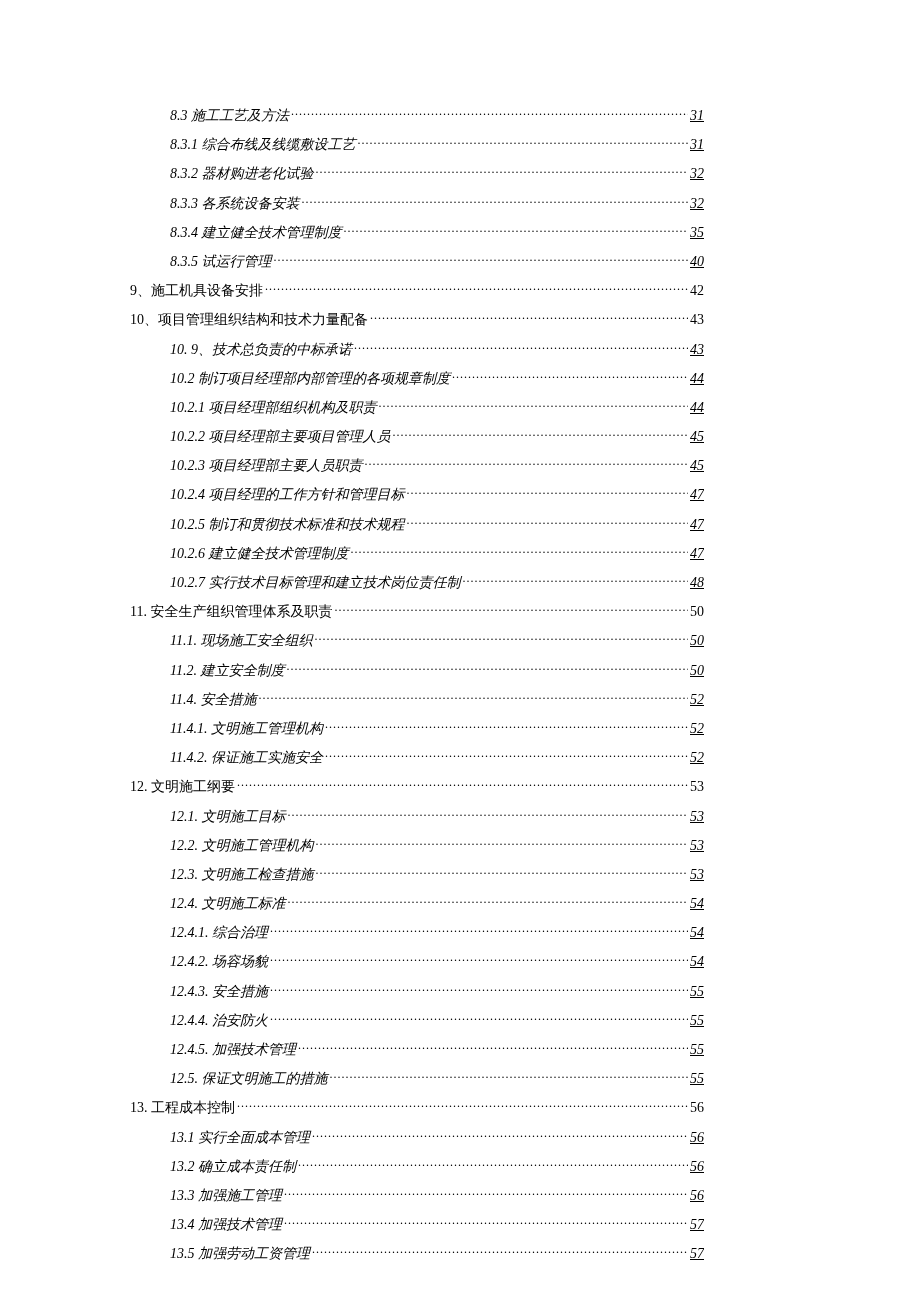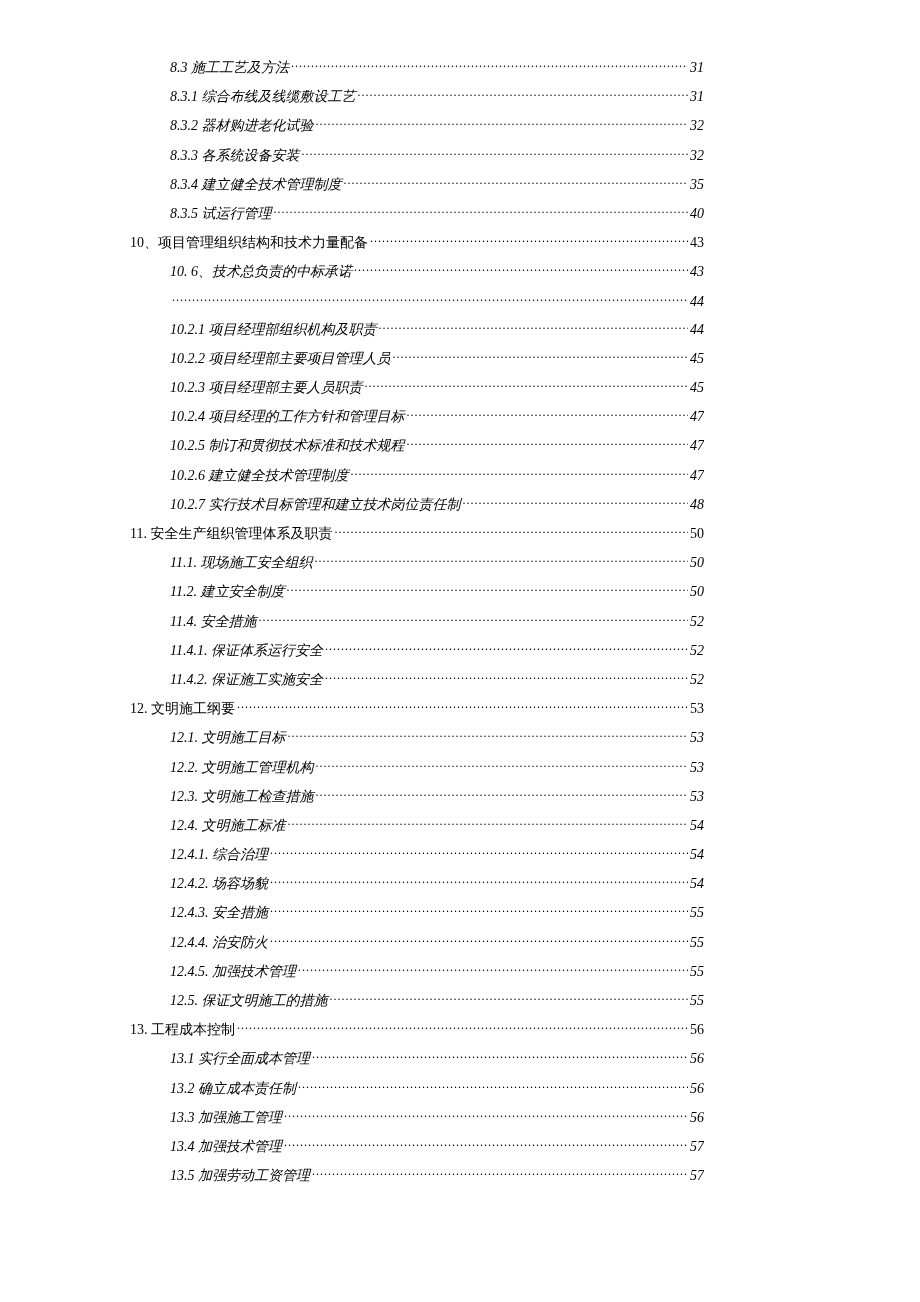--- a/index.html
+++ b/index.html
@@ -7,21 +7,21 @@
     margin: 0;
     padding: 0;
     font-family: "SimSun", serif;
     color: #000;
   }
   .page {
     width: 849px;
     height: 1302px;
     position: relative;
     box-sizing: border-box;
-    padding: 58px 145px 0 130px;
+    padding: 106px 145px 0 130px;
   }
   .toc {
     font-size: 14px;
   }
   .toc-entry {
     display: flex;
     align-items: baseline;
     margin-bottom: 10.2px;
     white-space: nowrap;
     overflow: hidden;
@@ -57,20 +57,21 @@
   }
   .level-2 {
     padding-left: 40px;
     font-style: italic;
   }
   .level-2 .toc-leader::after {
     font-style: normal;
   }
   .level-2 .toc-page {
     font-style: italic;
+    text-decoration: underline;
   }
 </style>
 </head>
 <body>
 
 <div class="page">
   <div class="toc" id="toc-container">
       <div class="toc-entry level-2">
         <span class="toc-title">8.3 施工工艺及方法</span>
         <span class="toc-leader"></span>
@@ -95,30 +96,36 @@
         <span class="toc-title">8.3.4 建立健全技术管理制度</span>
         <span class="toc-leader"></span>
         <span class="toc-page">35</span>
       </div>
       <div class="toc-entry level-2">
         <span class="toc-title">8.3.5 试运行管理</span>
         <span class="toc-leader"></span>
         <span class="toc-page">40</span>
       </div>
       <div class="toc-entry level-1">
+        <span class="toc-title">9、施工机具设备安排</span>
+        <span class="toc-leader"></span>
+        <span class="toc-page">42</span>
+      </div>
+      <div class="toc-entry level-1">
         <span class="toc-title">10、项目管理组织结构和技术力量配备</span>
         <span class="toc-leader"></span>
         <span class="toc-page">43</span>
       </div>
       <div class="toc-entry level-2">
-        <span class="toc-title">10. 6、技术总负责的中标承诺</span>
+        <span class="toc-title">10. 9、技术总负责的中标承诺</span>
         <span class="toc-leader"></span>
         <span class="toc-page">43</span>
       </div>
       <div class="toc-entry level-2">
+        <span class="toc-title">10.2 制订项目经理部内部管理的各项规章制度</span>
         <span class="toc-leader"></span>
         <span class="toc-page">44</span>
       </div>
       <div class="toc-entry level-2">
         <span class="toc-title">10.2.1 项目经理部组织机构及职责</span>
         <span class="toc-leader"></span>
         <span class="toc-page">44</span>
       </div>
       <div class="toc-entry level-2">
         <span class="toc-title">10.2.2 项目经理部主要项目管理人员</span>
@@ -164,21 +171,21 @@
         <span class="toc-title">11.2. 建立安全制度</span>
         <span class="toc-leader"></span>
         <span class="toc-page">50</span>
       </div>
       <div class="toc-entry level-2">
         <span class="toc-title">11.4. 安全措施</span>
         <span class="toc-leader"></span>
         <span class="toc-page">52</span>
       </div>
       <div class="toc-entry level-2">
-        <span class="toc-title">11.4.1. 保证体系运行安全</span>
+        <span class="toc-title">11.4.1. 文明施工管理机构</span>
         <span class="toc-leader"></span>
         <span class="toc-page">52</span>
       </div>
       <div class="toc-entry level-2">
         <span class="toc-title">11.4.2. 保证施工实施安全</span>
         <span class="toc-leader"></span>
         <span class="toc-page">52</span>
       </div>
       <div class="toc-entry level-1">
         <span class="toc-title">12. 文明施工纲要</span>

